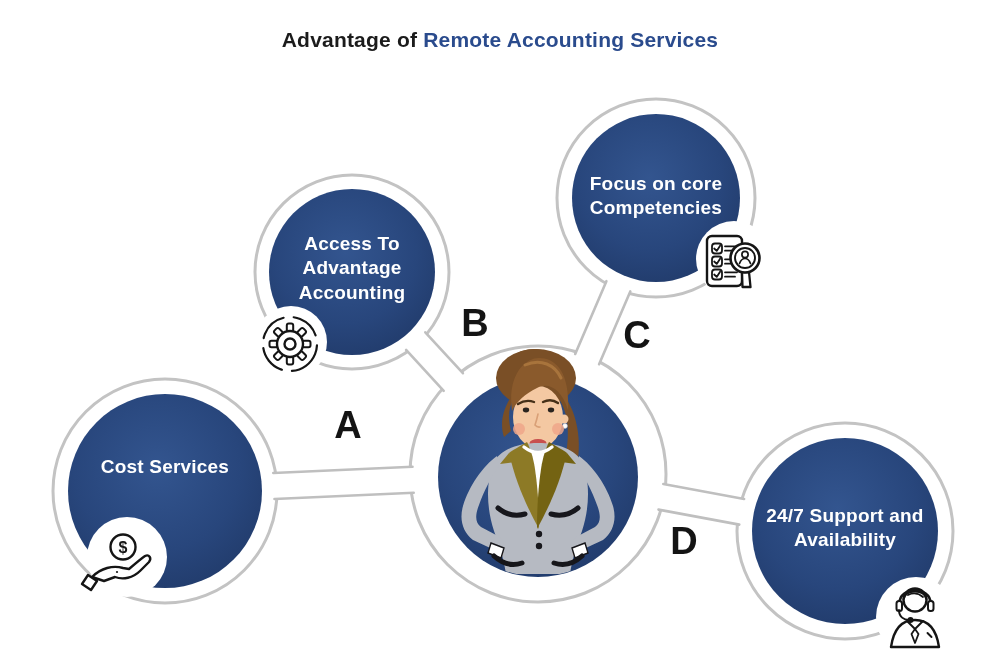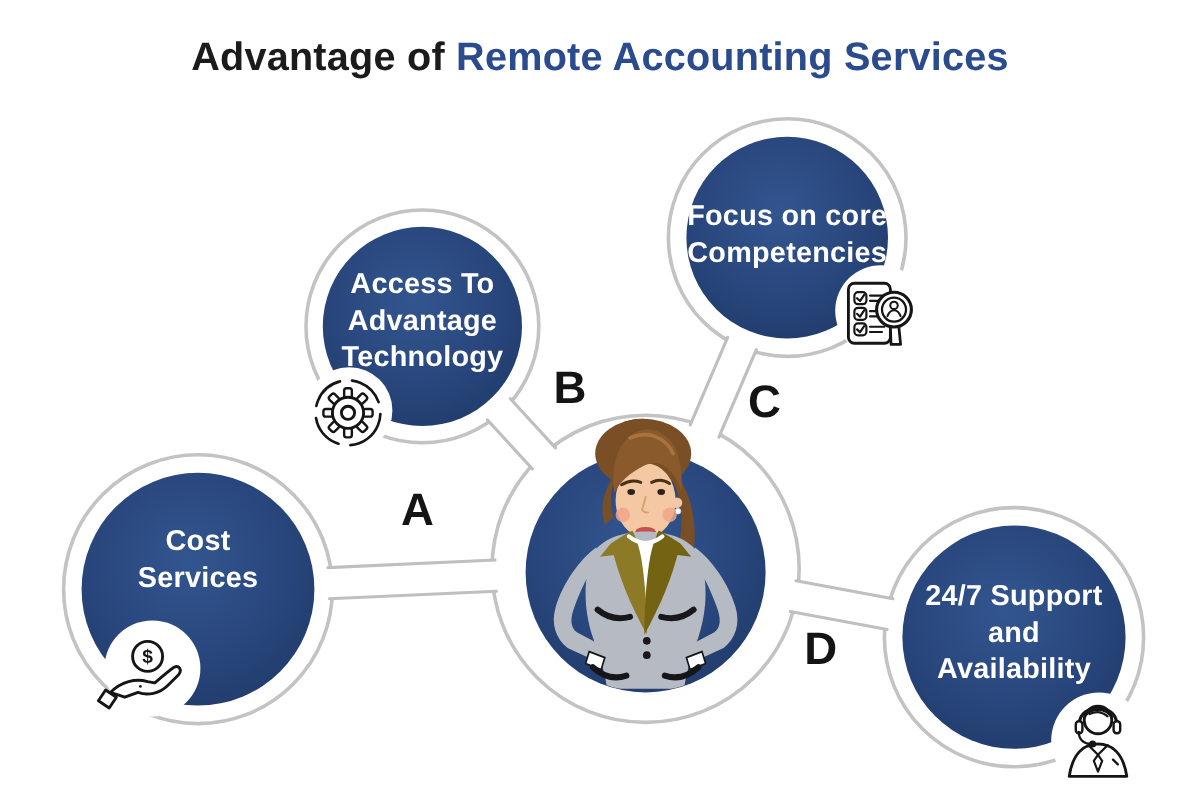--- a/index.html
+++ b/index.html
@@ -1,24 +1,24 @@
 <!DOCTYPE html>
 <html><head>
 <meta charset="utf-8">
 <style>
   html,body{margin:0;padding:0;background:#fff;}
   .stage{position:relative;width:1000px;height:667px;background:#ffffff;overflow:hidden;
          font-family:"Liberation Sans",sans-serif;margin:0 auto;}
   .title{position:absolute;top:28px;left:0;width:100%;text-align:center;
-         font-size:33px;font-weight:700;letter-spacing:.2px;}
+         font-size:21px;font-weight:700;letter-spacing:.2px;}
   .title .prefix{color:#1b1b1b;}
   .title .hl{color:#2a4b8d;}
   .diagram-svg{position:absolute;inset:0;}
   .node-label{position:absolute;transform:translate(-50%,-50%);
-        color:#ffffff;font-weight:700;font-size:24px;line-height:1.28;
+        color:#ffffff;font-weight:700;font-size:19px;line-height:1.28;
         text-align:center;white-space:pre-line;letter-spacing:.2px;}
   .letter{font-weight:700;font-size:38px;fill:#141414;
         font-family:"Liberation Sans",sans-serif;}
   .icon{stroke:#151515;fill:none;stroke-linecap:round;stroke-linejoin:round;}
   .dollar-glyph{font-family:"Liberation Sans",sans-serif;font-weight:700;font-size:16px;fill:#151515;}
 </style>
 </head>
 <body>
 
 <div class="stage">
@@ -204,19 +204,19 @@
         <path d="M -47,66 L -34,71 L -37,81 L -50,76 Z" fill="#ffffff" stroke="#16161a" stroke-width="1.4"></path>
         <path d="M 47,66 L 34,71 L 37,81 L 50,76 Z" fill="#ffffff" stroke="#16161a" stroke-width="1.4"></path>
         <path d="M -44,79 Q -31,91 -16,86 M 44,79 Q 31,91 16,86" fill="none" stroke="#16161a" stroke-width="5" stroke-linecap="round"></path>
       </g>
     </g>
   </svg>
 
   <div class="node-label" style="left:165px;top:467px;width:160px">Cost Services</div>
   <div class="node-label" style="left:352px;top:268px;width:150px">Access To
 Advantage
-Technology</div>
+Accounting</div>
   <div class="node-label" style="left:656px;top:196px;width:170px">Focus on core
 Competencies</div>
   <div class="node-label" style="left:845px;top:528px;width:161px">24/7 Support and
 Availability</div>
 
 </div>
 
 </body></html>

